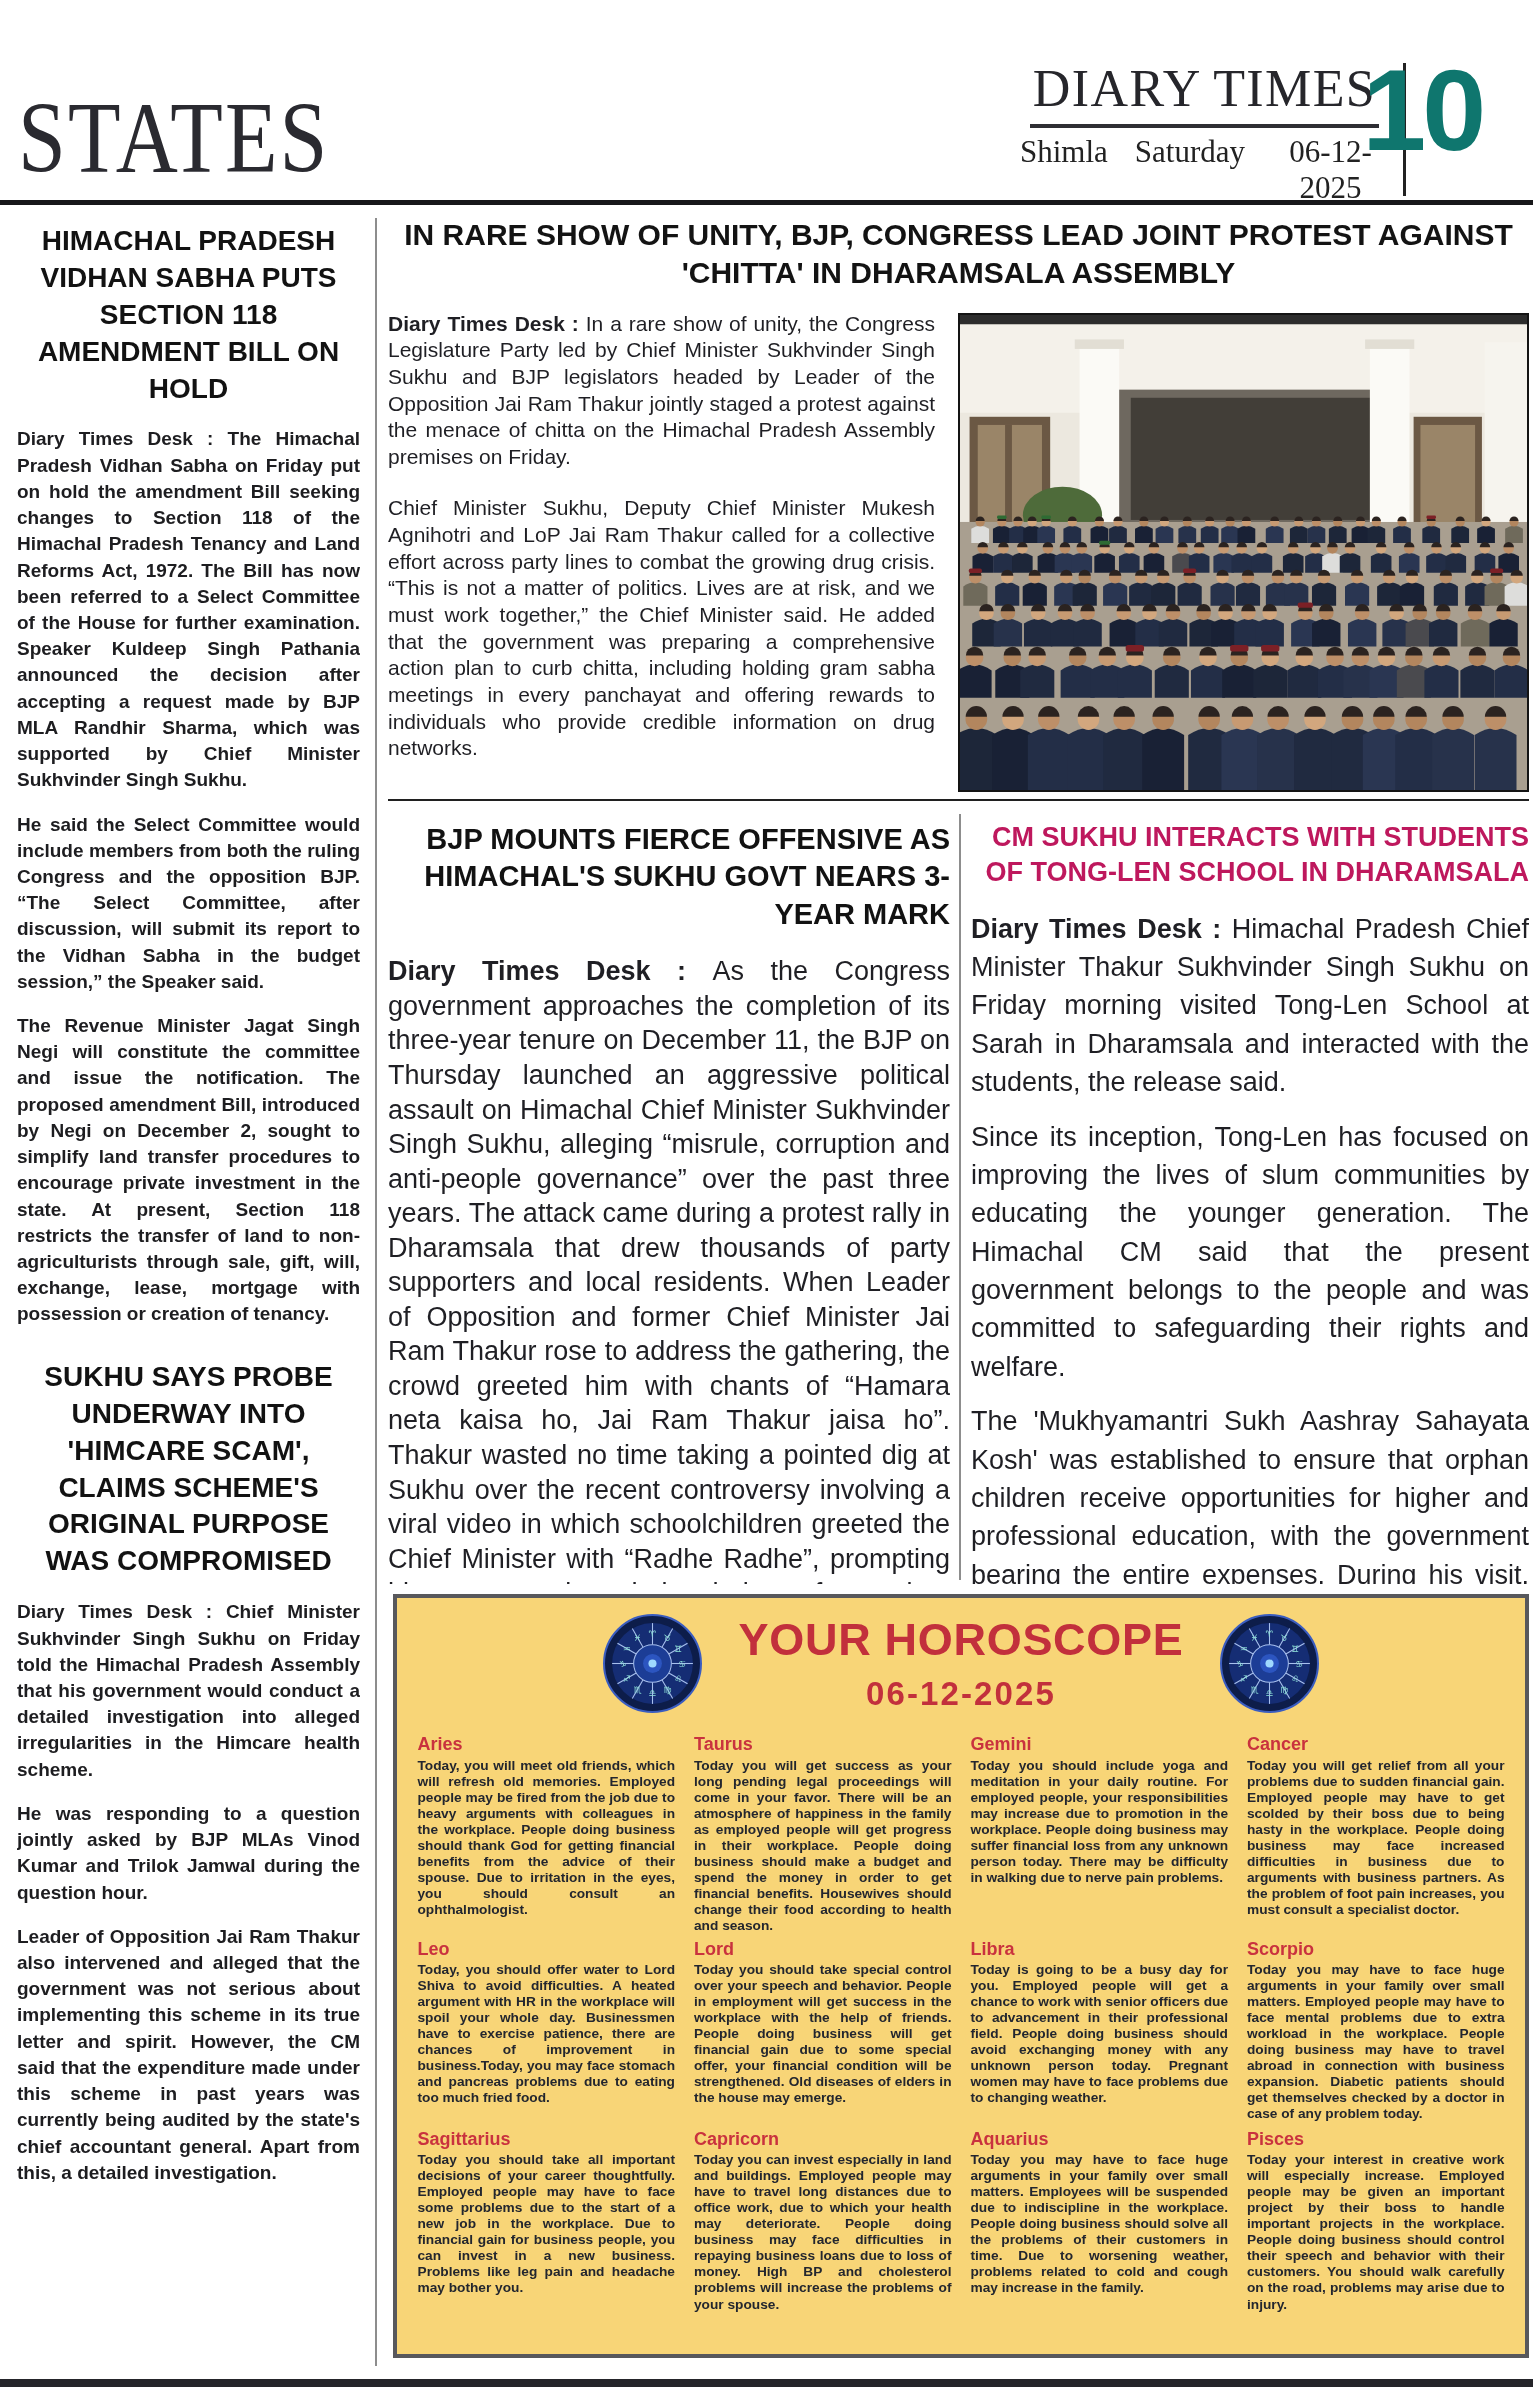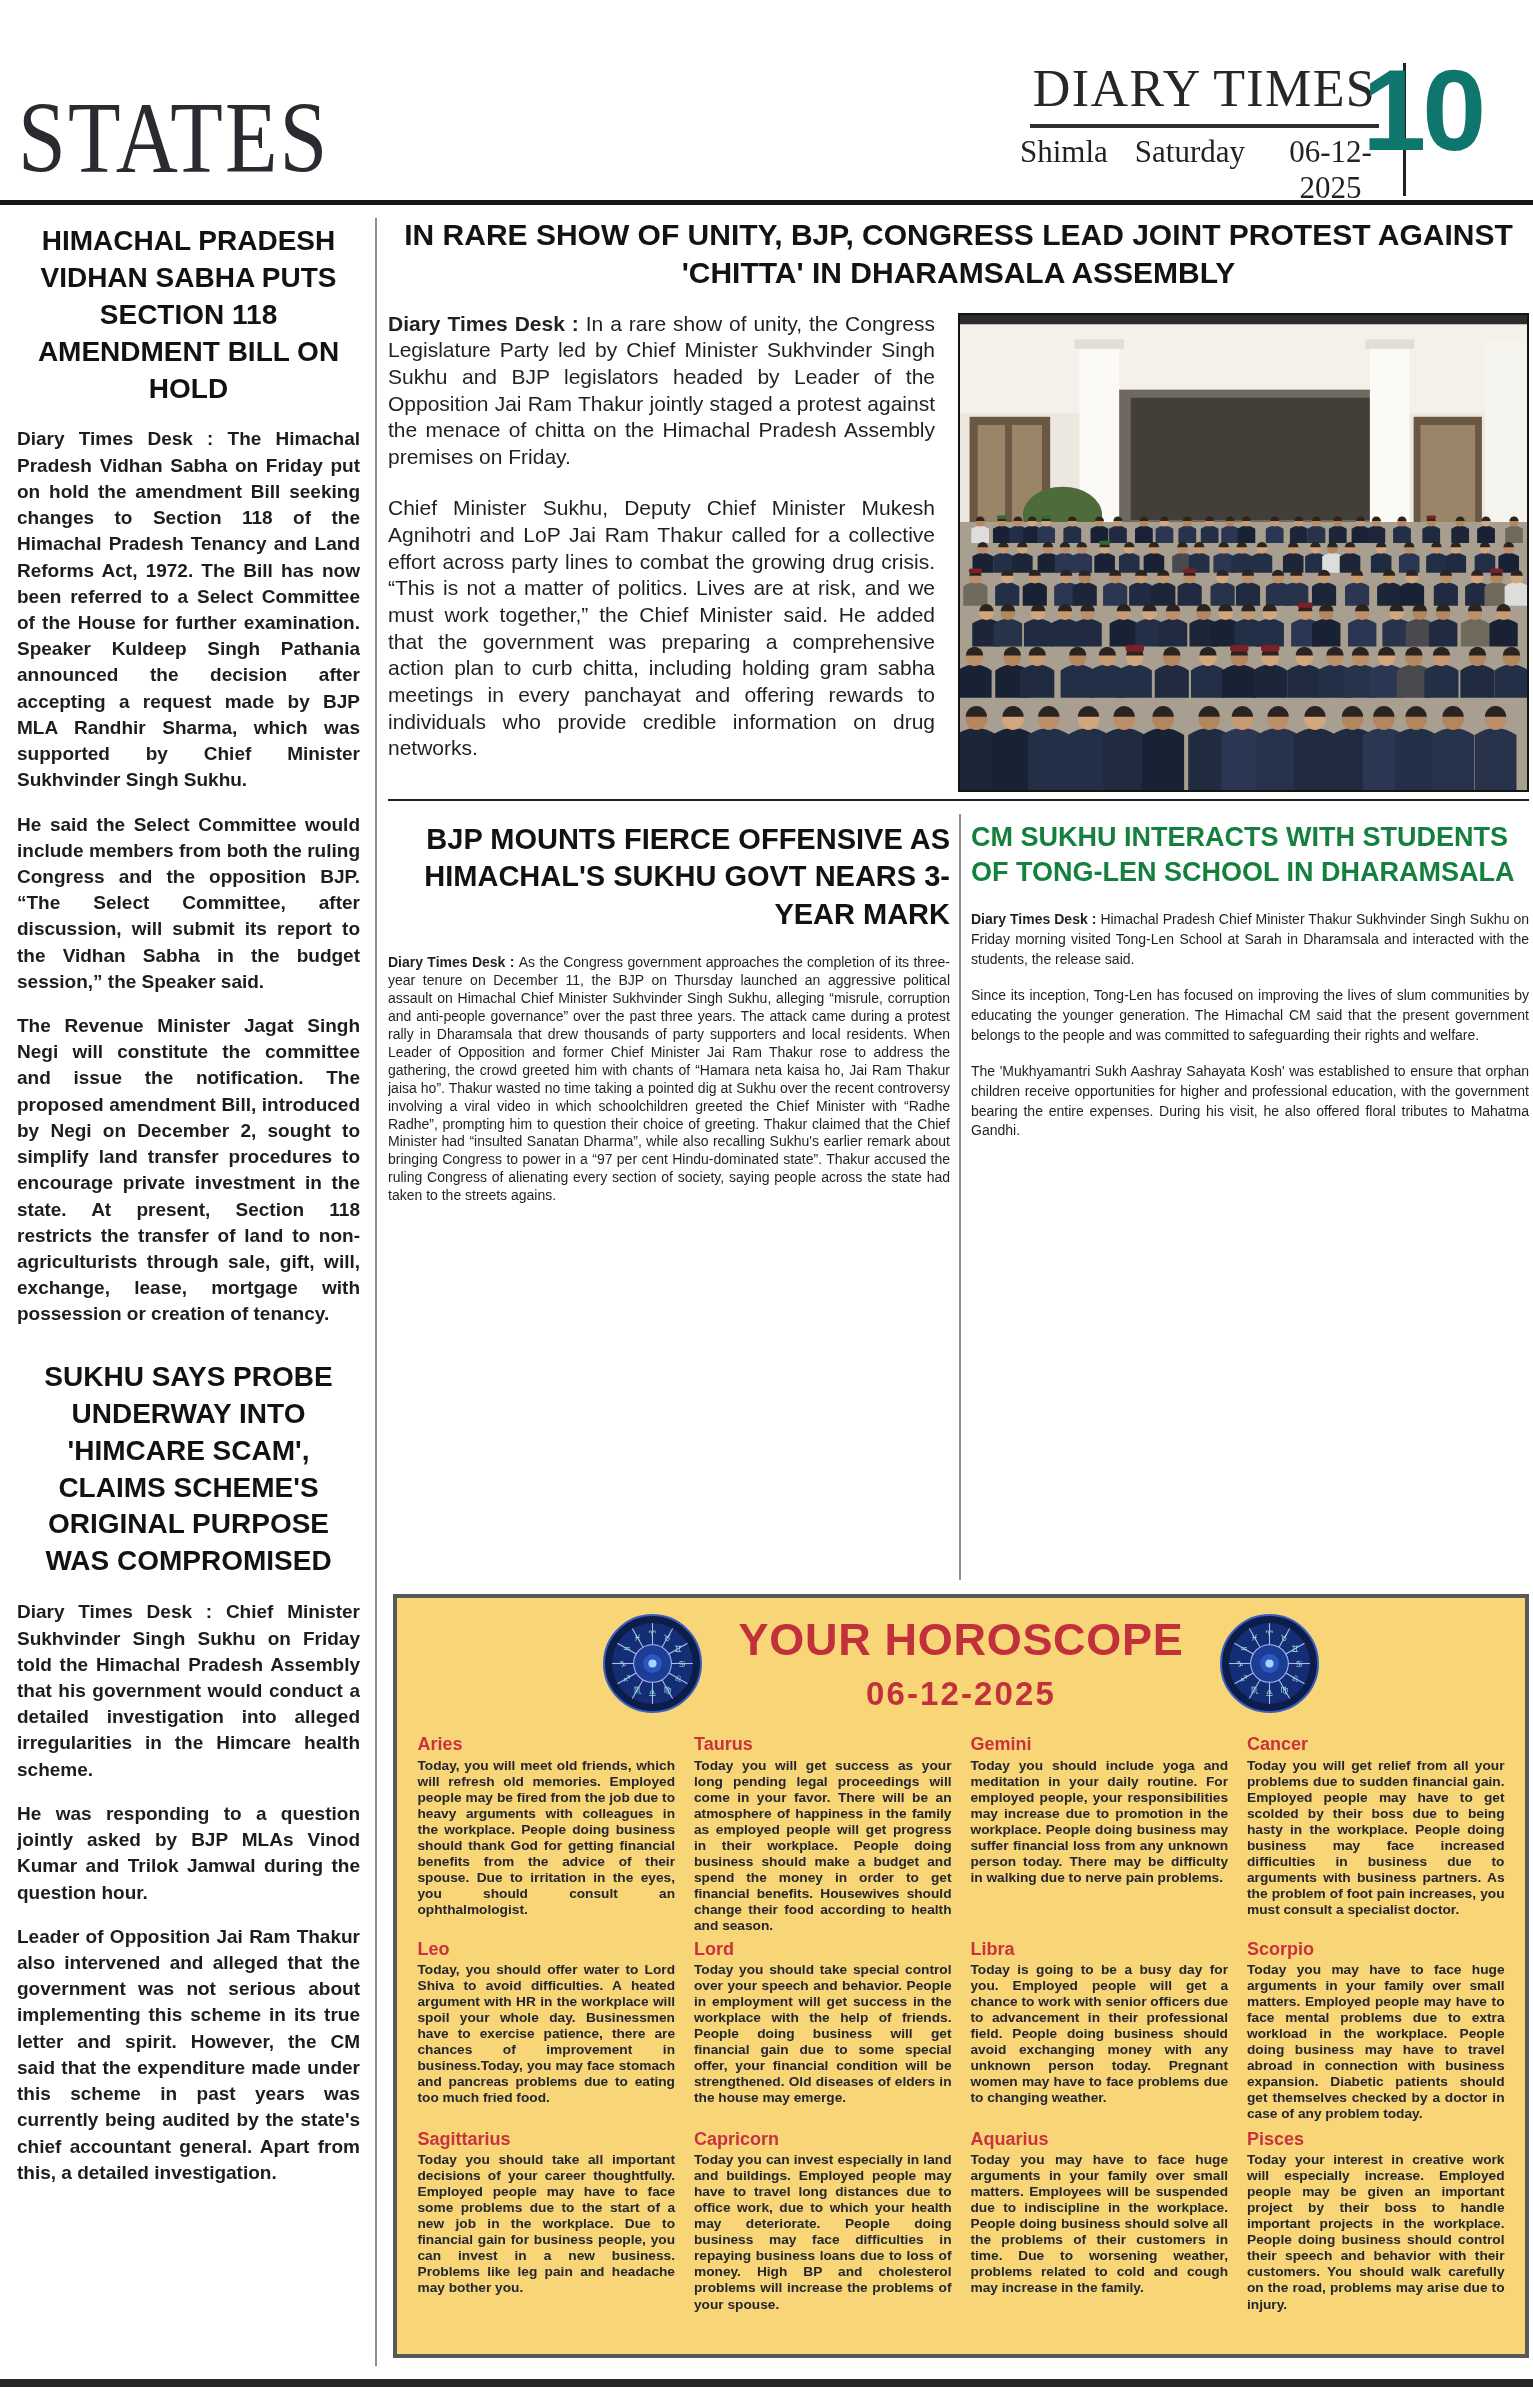--- a/index.html
+++ b/index.html
@@ -37,26 +37,26 @@
   .unity h1{font-size:30px;line-height:1.28;font-weight:700;text-align:center;margin:0 0 18px;color:#131313;}
   .unity-flex{display:flex;gap:23px;}
   .unity-text{width:547px;flex:none;font-size:21px;line-height:1.27;text-align:justify;color:#1f1f24;font-weight:400;}
   .unity-text p{margin:0 0 24.6px;}
   .photo{flex:none;width:571px;height:479px;margin:2.7px 0 0;border:2.7px solid #141414;box-sizing:border-box;background:#d8d3c8;}
   .photo svg{display:block;width:100%;height:100%;}
 
   
   .bjp{position:absolute;left:388px;top:814px;width:562px;height:770px;overflow:hidden;}
   .bjp h2{font-size:29px;line-height:1.3;font-weight:700;text-align:right;margin:6.8px 0 20.5px;color:#121212;}
-  .art-body{font-size:14px;line-height:1.28;text-align:justify;color:#1f1f24;font-weight:400;}
+  .art-body{font-size:27px;line-height:1.28;text-align:justify;color:#1f1f24;font-weight:400;}
   .art-body p{margin:0 0 18px;}
 
   
   .tonglen{position:absolute;left:971px;top:814px;width:558px;height:770px;overflow:hidden;}
-  .tonglen h2{font-size:27px;line-height:1.32;font-weight:700;text-align:left;margin:5.5px 0 19px;color:#15803d;}
+  .tonglen h2{font-size:27px;line-height:1.32;font-weight:700;text-align:right;margin:5.5px 0 19px;color:#be185d;}
   .tonglen .art-body{line-height:1.42;}
   .tonglen .art-body p{margin:0 0 16.4px;}
 
   
   .horoscope{position:absolute;left:393px;top:1594px;width:1136px;height:764px;background:#F8D577;
         border:4.8px solid #58585c;box-sizing:border-box;}
   .horo-head{display:flex;align-items:center;justify-content:center;gap:36px;padding-top:11px;height:109px;}
   .wheel{width:101px;height:101px;flex:none;}
   .horo-title{font-size:45px;font-weight:700;color:#C2303C;letter-spacing:0.7px;text-align:center;}
   .horo-date{font-size:33px;font-weight:700;color:#C2303C;letter-spacing:2.1px;text-align:center;margin-top:8.2px;}

